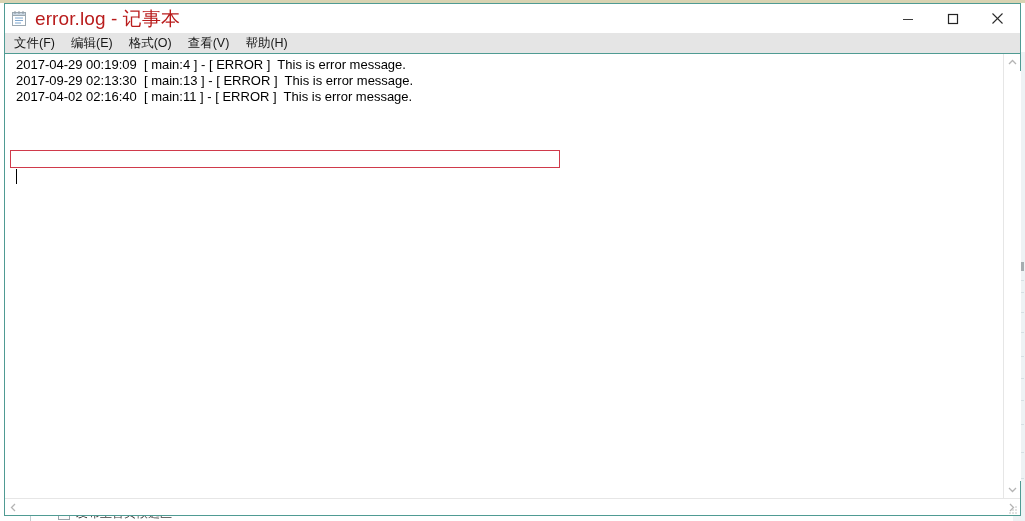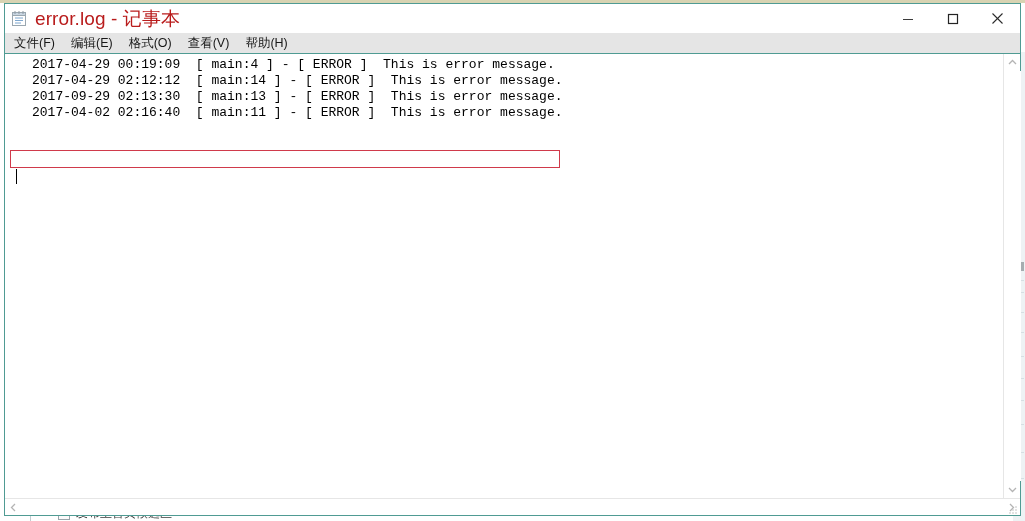--- a/index.html
+++ b/index.html
@@ -183,27 +183,26 @@
     background: #ffffff;
     overflow: hidden;
     padding-top: 3px;
     box-sizing: border-box;
   }
   #text-area-inner {
     position: relative;
     padding-left: 11px;
   }
   .log-line {
-    font-family: Liberation Mono, monospace;
+    font-family: Liberation Sans, sans-serif;
     font-size: 13px;
     line-height: 16px;
     color: #000000;
     white-space: pre;
     height: 16px;
-    margin-left: 16px;
   }
   
   #caret {
     position: absolute;
     left: 11px;
     width: 1px;
     height: 15px;
     background: #000000;
   }
 
@@ -336,21 +335,20 @@
       <span class="menu-item">帮助(H)</span>
     </div>
 
     <div id="menu-rule"></div>
 
     <div id="editor-row">
 
       <div id="text-area">
         <div id="text-area-inner">
           <div class="log-line">2017-04-29 00:19:09  [ main:4 ] - [ ERROR ]  This is error message.</div>
-          <div class="log-line">2017-04-29 02:12:12  [ main:14 ] - [ ERROR ]  This is error message.</div>
           <div class="log-line">2017-09-29 02:13:30  [ main:13 ] - [ ERROR ]  This is error message.</div>
           <div class="log-line">2017-04-02 02:16:40  [ main:11 ] - [ ERROR ]  This is error message.</div>
         </div>
         <div id="caret" style="top: 115px;"></div>
         <div id="highlight-box" style="left: 5px; top: 96px; width: 550px; height: 18px; border-color: rgb(208, 58, 75);"></div>
       </div>
 
       <div id="v-scrollbar">
         <div class="sb-arrow">
           <svg width="9" height="7" viewBox="0 0 9 7">

